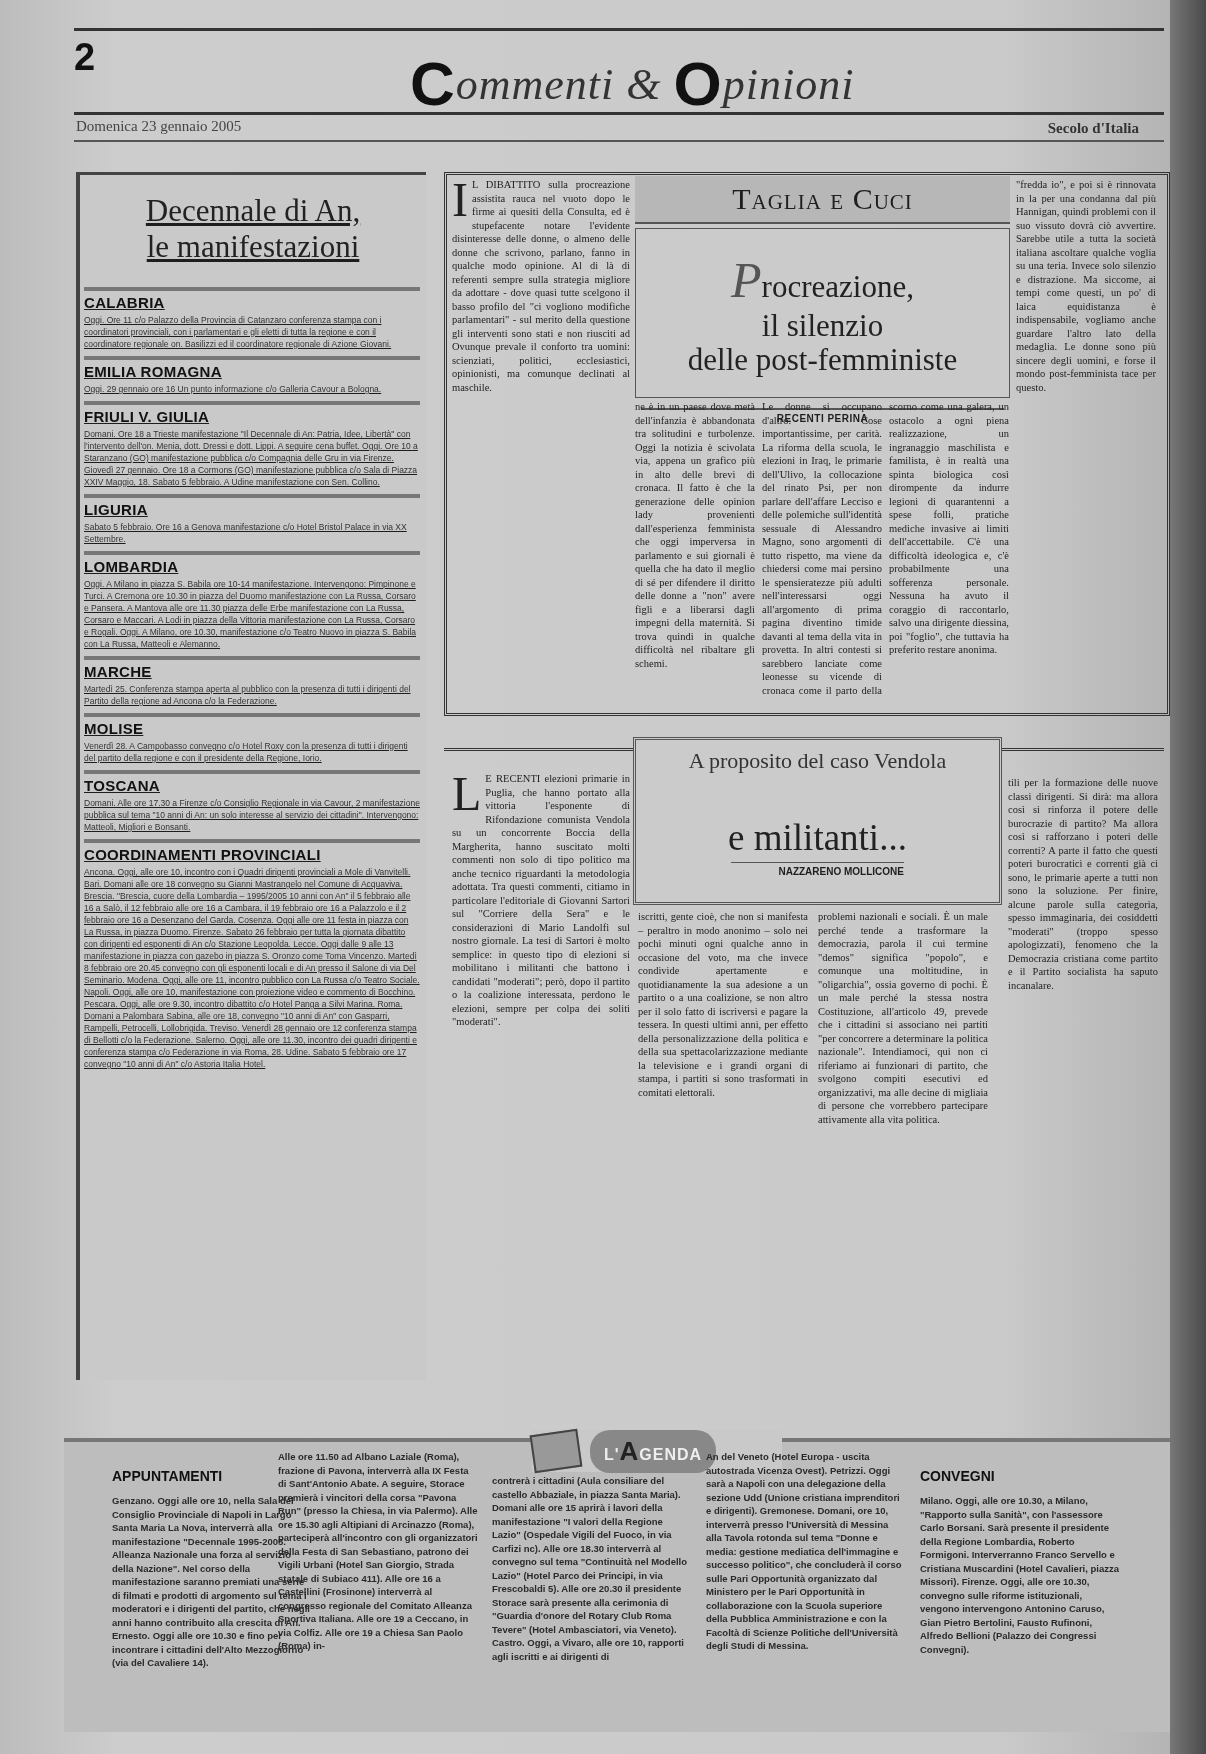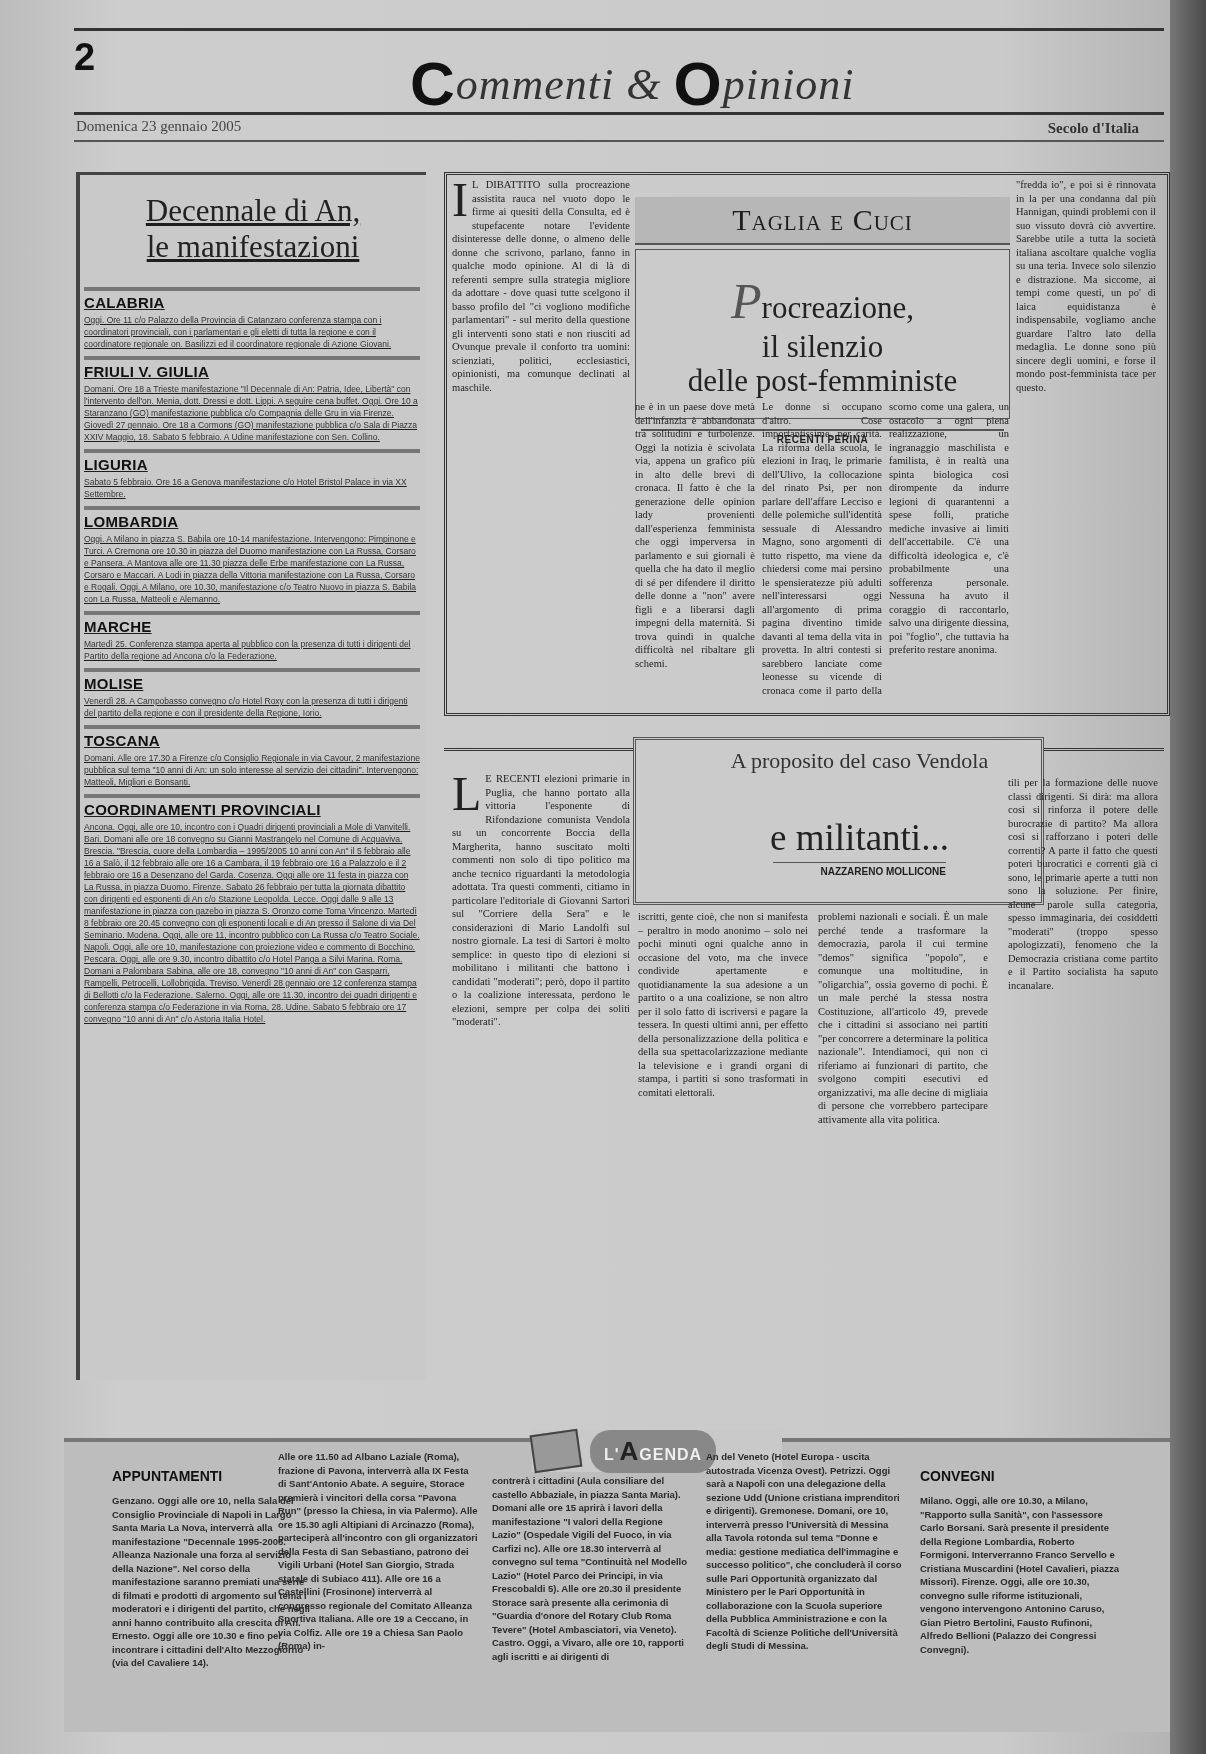--- a/index.html
+++ b/index.html
@@ -22,26 +22,26 @@
   .region{margin:0 6px 0 4px;}
   .region .rh{font:bold 15px "Liberation Sans",sans-serif;color:#111;border-top:4px solid #777;padding-top:3px;margin-top:6px;letter-spacing:.3px;}
   .region p{font:8.5px/12px "Liberation Sans",sans-serif;margin:3px 0 6px 0;color:#333;}
 
   
   .art1{position:absolute;left:444px;top:172px;width:720px;height:538px;border:3px double #333;}
   .art2{position:absolute;left:444px;top:748px;width:720px;height:655px;border-top:3px double #333;}
   .cols{position:absolute;font:10.5px/13.5px "Liberation Serif",serif;color:#222;text-align:justify;overflow:hidden;}
   .dropcap{float:left;font:48px/40px "Liberation Serif",serif;margin:2px 4px 0 0;color:#222;}
   .box1{position:absolute;left:635px;top:176px;width:375px;height:218px;}
-  .box1 .kicker{background:#b7b7b7;text-align:center;font:30px "Liberation Serif",serif;letter-spacing:1px;padding:6px 0;font-variant:small-caps;border-bottom:2px solid #555;margin-top:21px;}
+  .box1 .kicker{background:#b7b7b7;text-align:center;font:30px "Liberation Serif",serif;letter-spacing:1px;padding:6px 0;font-variant:small-caps;border-bottom:2px solid #555;}
   .box1 .frame{border:1px solid #555;margin-top:4px;height:168px;background:#cbcbcb;}
   .box1 .title{text-align:center;font:31px/34px "Liberation Serif",serif;margin-top:22px;color:#222;}
   .box1 .title .bigP{font:italic 50px "Liberation Serif",serif;color:#555;}
   .box1 .byline{text-align:center;font:bold 10px "Liberation Sans",sans-serif;border-top:2px solid #555;margin:10px 6px 0 6px;padding-top:3px;letter-spacing:.5px;}
-  .box2{position:absolute;left:633px;top:737px;width:363px;height:162px;border:3px double #555;background:#cbcbcb;padding-left:42px;}
+  .box2{position:absolute;left:633px;top:737px;width:363px;height:162px;border:3px double #555;background:#cbcbcb;}
   .box2 .kicker{text-align:center;font:22px "Liberation Serif",serif;margin-top:8px;color:#333;}
   .box2 .title{text-align:center;font:37px/40px "Liberation Serif",serif;color:#222;margin-top:4px;}
   .box2 .byline{text-align:right;font:bold 10px "Liberation Sans",sans-serif;border-top:1px solid #555;margin:4px 95px 0 95px;padding-top:3px;}
 
   
   .agenda{position:absolute;left:64px;top:1438px;width:1106px;height:290px;border-top:4px solid #777;background:#bdbdbd;}
   .agcol{position:absolute;top:14px;font:bold 9.5px/13.5px "Liberation Sans",sans-serif;color:#2a2a2a;overflow:hidden;}
   .agcol h3{font:bold 14px "Liberation Sans",sans-serif;margin:6px 0 10px 0;color:#111;}
   .aglogo{position:absolute;left:468px;top:-12px;width:250px;height:42px;background:#c9c9c9;display:flex;align-items:center;gap:10px;}
   .aglogo .icon{width:44px;height:34px;border:2px solid #444;transform:rotate(-8deg);background:#999;}
@@ -64,20 +64,24 @@
 
   <div class="leftbox">
     <h1>
       <span>Decennale di An,</span><br>
       <span>le manifestazioni</span>
     </h1>
     <div id="regions">
         <div class="region">
           <div class="rh">CALABRIA</div>
           <p>Oggi. Ore 11 c/o Palazzo della Provincia di Catanzaro conferenza stampa con i coordinatori provinciali, con i parlamentari e gli eletti di tutta la regione e con il coordinatore regionale on. Basilizzi ed il coordinatore regionale di Azione Giovani.</p>
+        </div>
+        <div class="region">
+          <div class="rh">EMILIA ROMAGNA</div>
+          <p>Oggi. 29 gennaio ore 16 Un punto informazione c/o Galleria Cavour a Bologna.</p>
         </div>
         <div class="region">
           <div class="rh">FRIULI V. GIULIA</div>
           <p>Domani. Ore 18 a Trieste manifestazione "Il Decennale di An: Patria, Idee, Libertà" con l'intervento dell'on. Menia, dott. Dressi e dott. Lippi. A seguire cena buffet. Oggi. Ore 10 a Staranzano (GO) manifestazione pubblica c/o Compagnia delle Gru in via Firenze. Giovedì 27 gennaio. Ore 18 a Cormons (GO) manifestazione pubblica c/o Sala di Piazza XXIV Maggio, 18. Sabato 5 febbraio. A Udine manifestazione con Sen. Collino.</p>
         </div>
         <div class="region">
           <div class="rh">LIGURIA</div>
           <p>Sabato 5 febbraio. Ore 16 a Genova manifestazione c/o Hotel Bristol Palace in via XX Settembre.</p>
         </div>
         <div class="region">

